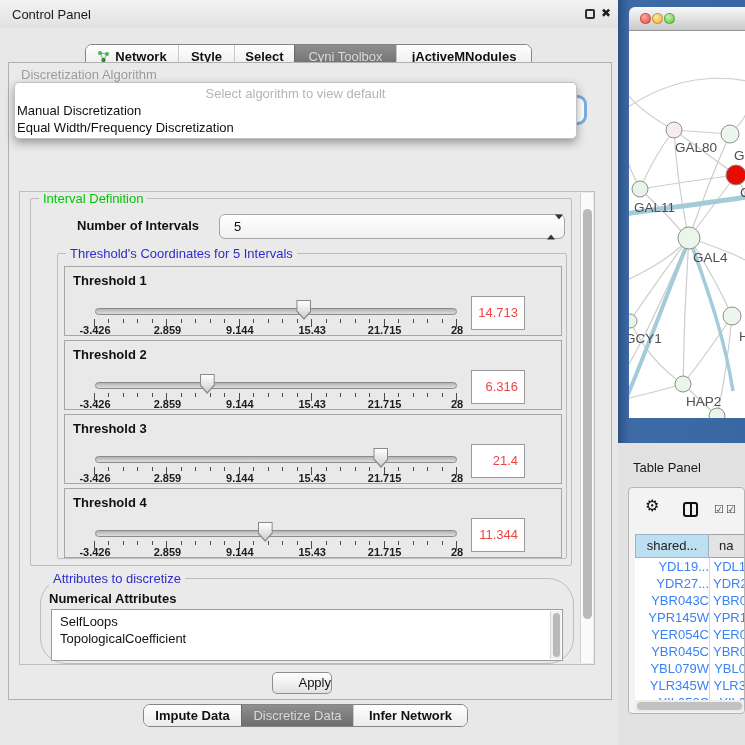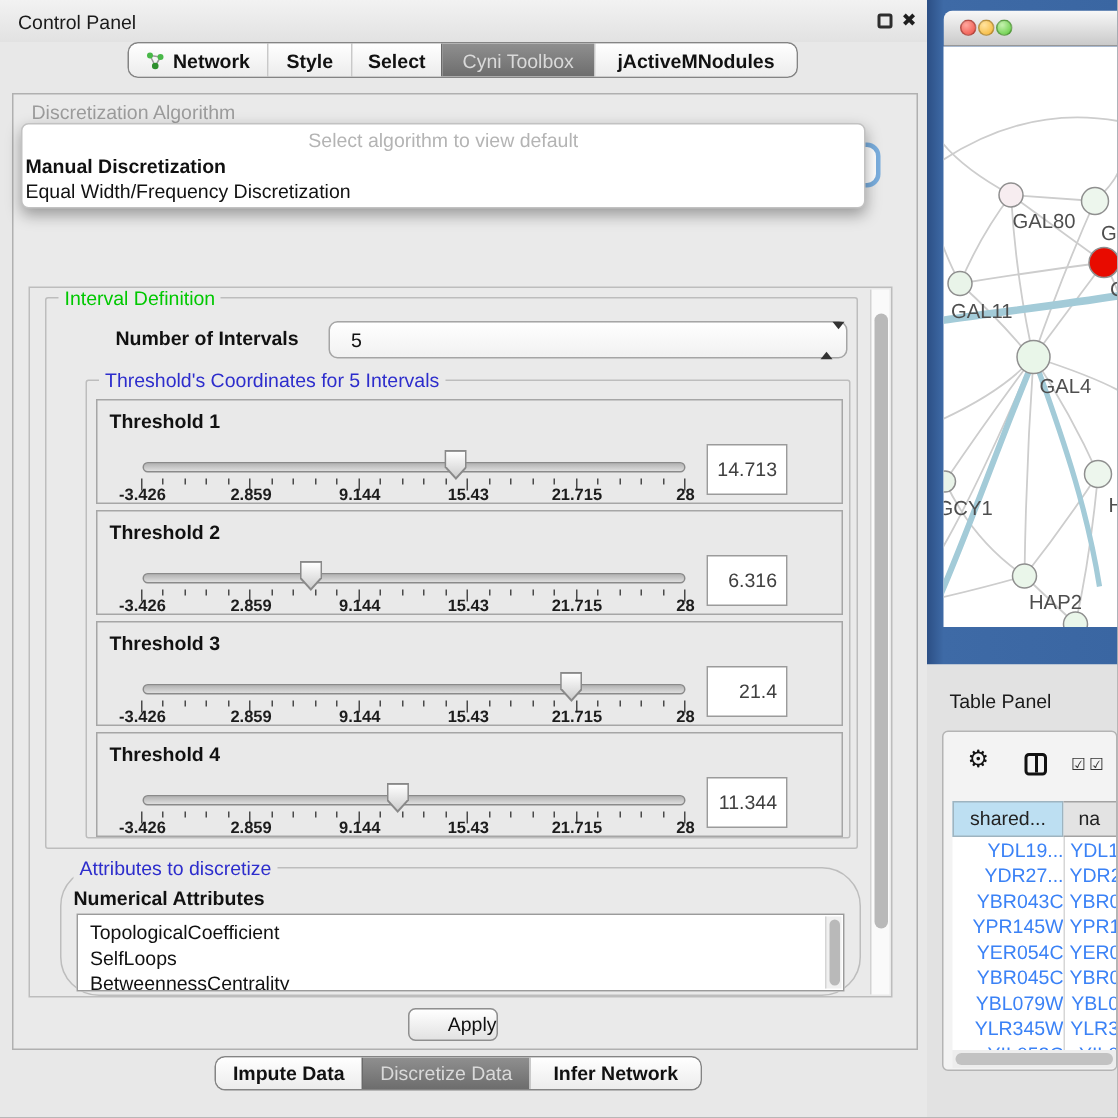--- a/index.html
+++ b/index.html
@@ -12,21 +12,21 @@
   .titlebar { position:absolute; left:0; top:0; width:100%; height:28px;
               background:linear-gradient(#f2f2f2,#e2e2e2); }
   .titlebar-title { position:absolute; left:12px; top:7px; font-size:13px; color:#1a1a1a; }
   .float-icon { position:absolute; left:585px; top:9px; width:10px; height:10px;
                 border:2px solid #2e2e2e; border-radius:2px; }
   .close-icon { position:absolute; left:601px; top:6px; font-size:12px; font-weight:bold; color:#1e1e1e;
                 font-family:"DejaVu Sans","Liberation Sans",sans-serif; }
 
   .tabbar { position:absolute; display:flex; height:24px; border:1px solid #848484; border-radius:7px;
             overflow:hidden; background:#fff; }
-  #top-tabs { left:85px; top:28px; }
+  #top-tabs { left:85px; top:44px; }
   #bottom-tabs { left:143px; top:704px; height:23px; }
   .tab { height:100%; display:flex; align-items:center; justify-content:center;
          font-size:13px; font-weight:bold; color:#111; background:linear-gradient(#ffffff,#ececec); }
   .tab.selected { background:linear-gradient(#8f8f8f,#6d6d6d); color:#d9d9d9; font-weight:normal; }
   .tab + .tab { border-left:1px solid #c9c9c9; }
   .tab.selected { border-left:1px solid #6a6a6a; }
   .tab-icon { margin-right:5px; display:inline-flex; }
 
   .content-panel { position:absolute; left:8px; top:62px; width:604px; height:638px;
                    background:#eaeaea; border:1px solid #b0b0b0; }
@@ -34,21 +34,21 @@
   .algo-group-label { position:absolute; left:12px; top:4px; font-size:13px; color:#9c9c9c; z-index:1; }
 
   .algo-combo-fragment { position:absolute; left:492px; top:32px; width:86px; height:30px;
                          border:3px solid #7aaede; border-radius:9px; background:#fff; z-index:29; }
 
   .algo-popup { position:absolute; left:5px; top:19px; width:563px; height:57px; background:#ffffff;
                 border:1px solid #c2c2c2; border-radius:5px; box-shadow:0 4px 10px rgba(0,0,0,0.35);
                 z-index:30; overflow:hidden; }
   .popup-placeholder { margin-top:3px; text-align:center; font-size:13px; color:#b4b4b4; line-height:16px; }
   .popup-option { font-size:13px; color:#111; line-height:17px; padding-left:2px; }
-  .popup-option.selected { font-weight:bold; }
+  .popup-option.selected { font-weight:normal; }
 
   .fieldset { position:absolute; border:1px solid #bdbdbd; border-radius:2px; }
   .fieldset-label { position:absolute; top:-8px; left:8px; background:#eaeaea; padding:0 4px;
                     font-size:13px; color:#1a1a1a; white-space:nowrap; }
   .fieldset-label.green { color:#00c800; }
   .fieldset-label.blue { color:#2d2dcc; }
 
   .tabledata-fieldset { left:8px; top:77px; width:577px; height:45px; }
   .aqua-combo { position:absolute; left:10px; top:13px; width:557px; height:26px; border-radius:13px;
                 border:1px solid #a5a5a5; background:linear-gradient(#ffffff,#efefef);
@@ -83,21 +83,21 @@
   .thumb-inner { position:absolute; left:1px; top:1px; right:1px; bottom:2px;
                  background:linear-gradient(#ffffff,#cfcfcf);
                  clip-path:polygon(0% 0%,100% 0%,100% 58%,50% 100%,0% 58%); }
   .slider-ticks { position:absolute; left:29px; top:52px; width:364px; height:9px; }
   .tick { position:absolute; top:0; width:1px; height:4px; background:#4a4a4a; }
   .tick.major { height:8px; }
   .slider-ticklabels { position:absolute; left:0; top:0; width:100%; height:100%; }
   .ticklabel { position:absolute; top:57px; transform:translateX(-50%); font-size:11px;
                font-weight:bold; color:#1c1c1c; white-space:nowrap; }
   .value-box { position:absolute; left:406px; top:29px; width:54px; height:34px; background:#fff;
-               border:1px solid #9b9b9b; font-size:13px; color:#404040; line-height:32px;
+               border:1px solid #9b9b9b; font-size:13px; color:#ef4444; line-height:32px;
                text-align:right; padding-right:6px; }
 
   .attributes-fieldset { left:20px; top:386px; width:534px; height:86px;border-radius:26px; }
   .numattr-label { position:absolute; left:8px; top:12px; font-size:13px; font-weight:bold; color:#111; }
   .attr-list { position:absolute; left:10px; top:30px; width:512px; height:52px; background:#fff;
                border:1px solid #9b9b9b; overflow:hidden; }
   .attr-item { font-size:13px; color:#111; line-height:17px; padding-left:8px; }
   .attr-item:first-child { padding-top:3px; }
   .list-scroll { position:absolute; right:1px; top:1px; bottom:1px; width:11px; background:#f0f0f0;
                  border-left:1px solid #d5d5d5; }
@@ -393,23 +393,22 @@
     <div class="value-box">11.344</div>
   </div>
               </div>
           </div>
         </div>
 
         <div class="fieldset attributes-fieldset">
           <span class="fieldset-label blue">Attributes to discretize</span>
           <span class="numattr-label">Numerical Attributes</span>
           <div class="attr-list" id="attr-list">
-            <div class="attr-item">TopologicalCoefficient</div>
-              <div class="attr-item">SelfLoops</div>
-              <div class="attr-item">BetweennessCentrality</div>
+            <div class="attr-item">SelfLoops</div>
+              <div class="attr-item">TopologicalCoefficient</div>
               <div class="list-scroll">
               <div class="list-scroll-thumb"></div>
             </div>
           </div>
         </div>
 
         <div class="vscroll">
           <div class="vscroll-thumb"></div>
         </div>
       </div>

